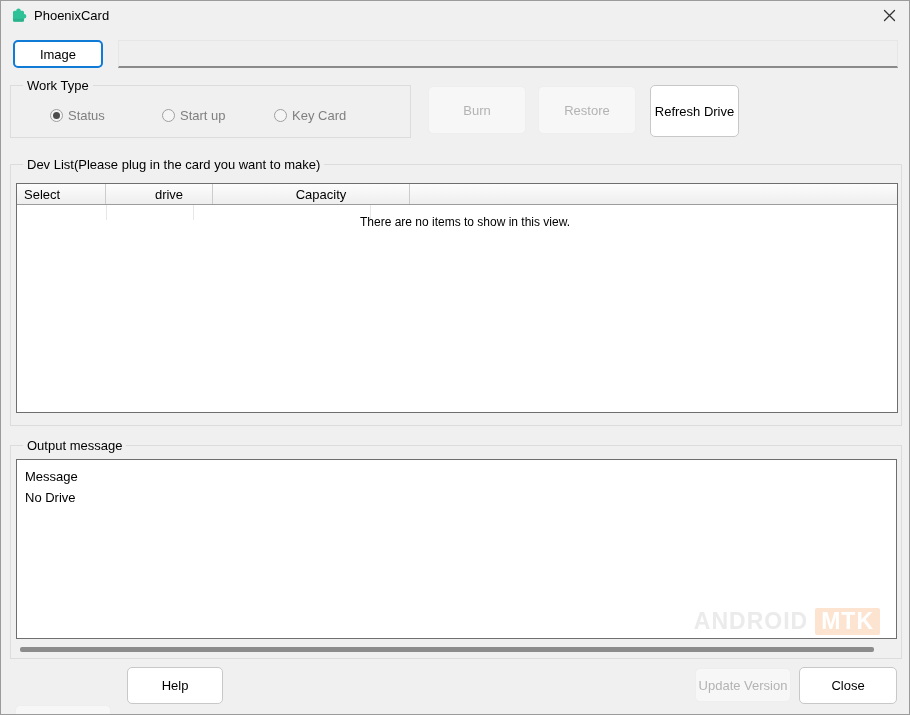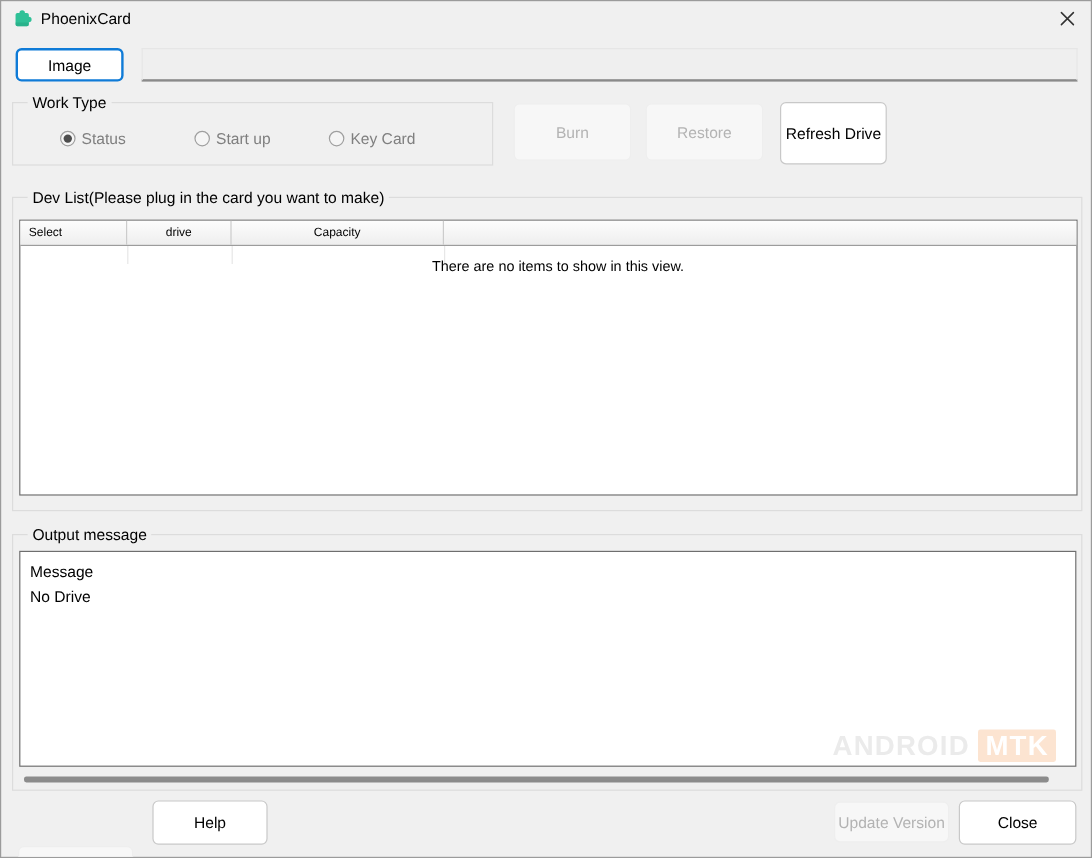--- a/index.html
+++ b/index.html
@@ -79,21 +79,21 @@
   .btn-refresh { left: 649px; top: 84px; width: 89px; height: 52px; }
   
   .dev-table {
     position: absolute; left: 5px; top: 18px; width: 882px; height: 230px;
     background: #ffffff; border: 1px solid #6e6e6e;
   }
   .dev-header {
     display: flex; height: 21px;
     background: linear-gradient(#fdfdfd, #eeeeee);
     border-bottom: 1px solid #9c9c9c;
-    font-size: 10px; color: #000;
+    font-size: 13px; color: #000; gap: 20px;
   }
   .hcell {
     display: flex; align-items: center; justify-content: center;
     border-right: 1px solid #cccccc; height: 100%;
     overflow: hidden; white-space: nowrap;
   }
   .hcell.first { justify-content: flex-start; padding-left: 7px; }
   .hcell.last { border-right: none; }
   .col-sep-stub {
     position: absolute; top: 21px; width: 1px; height: 15px; background: #e7e7e7;

